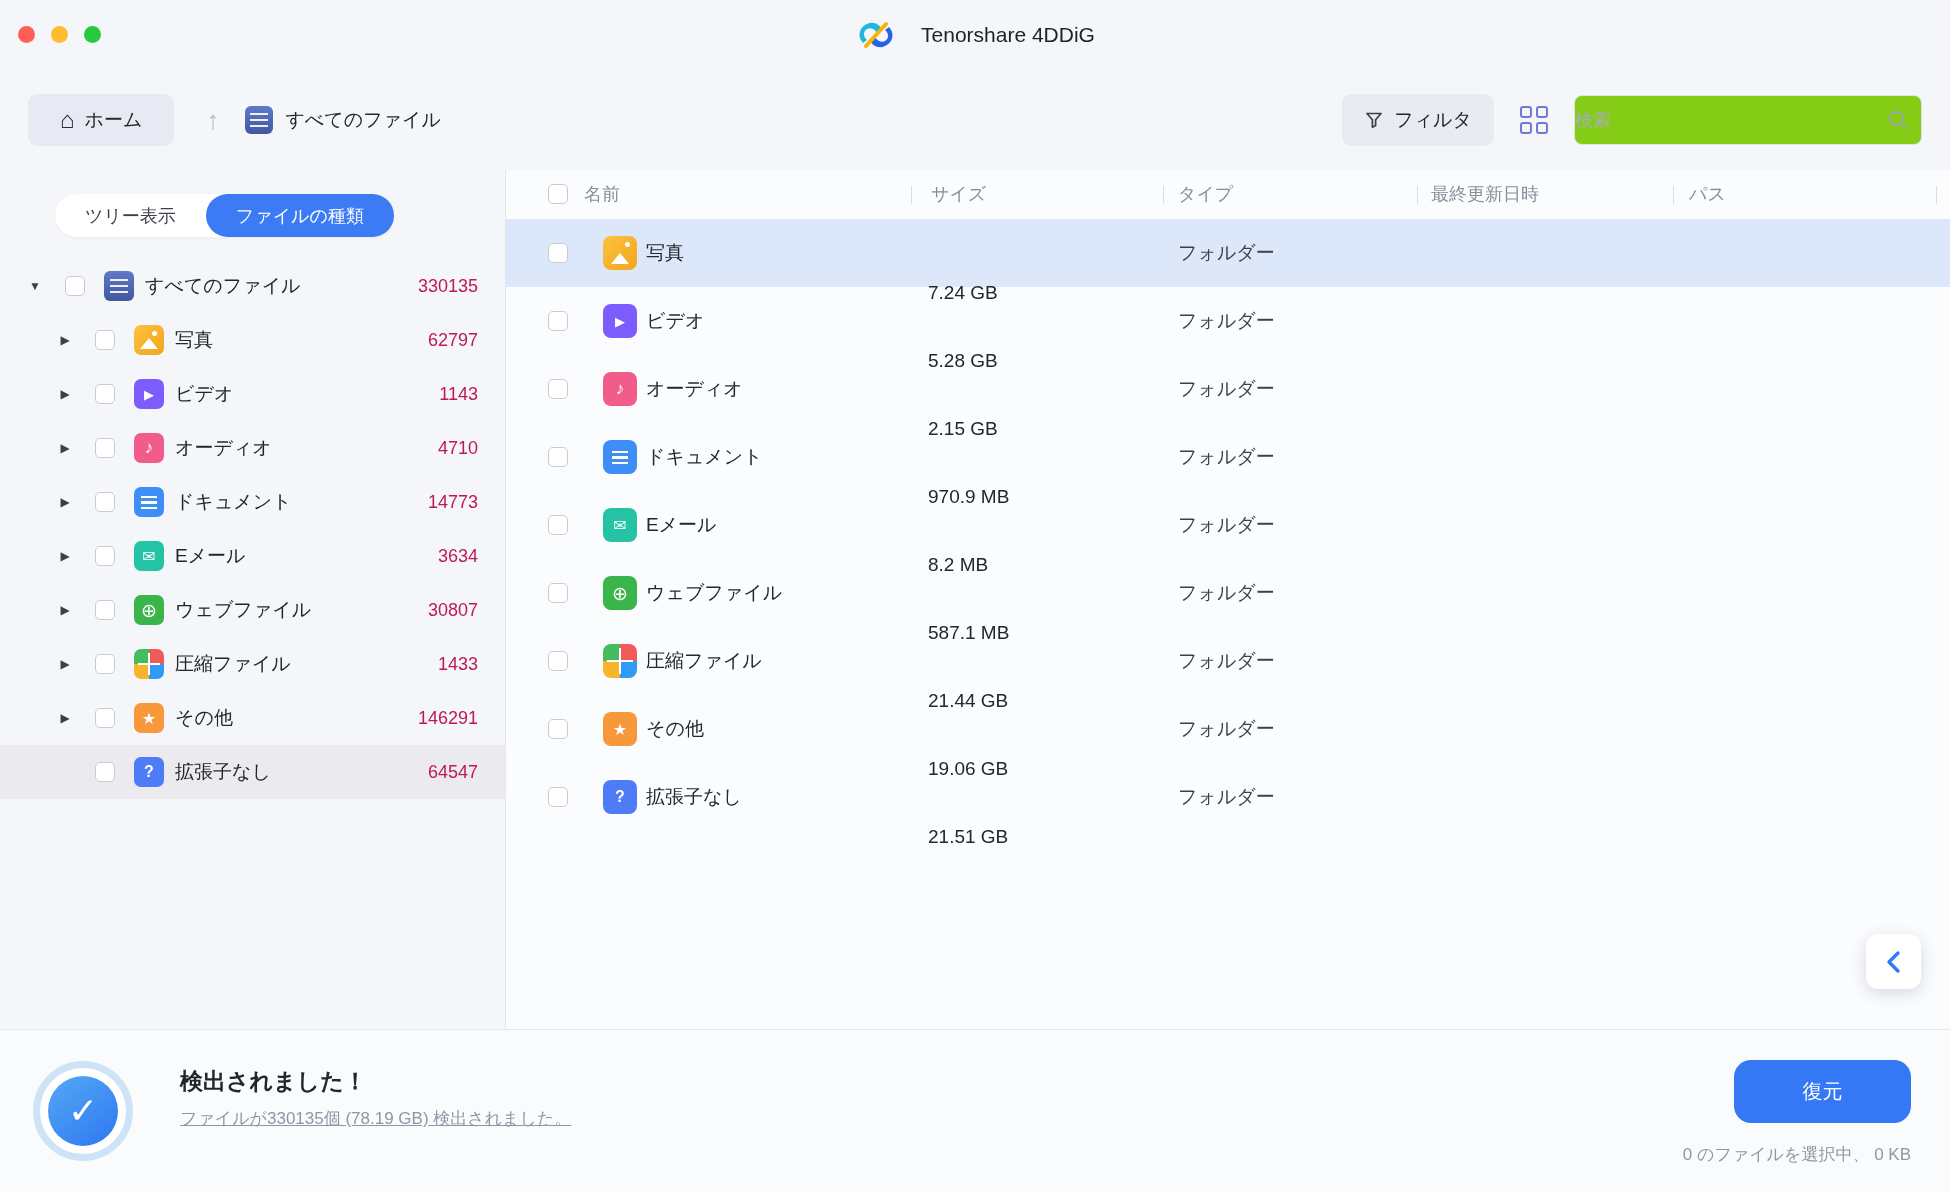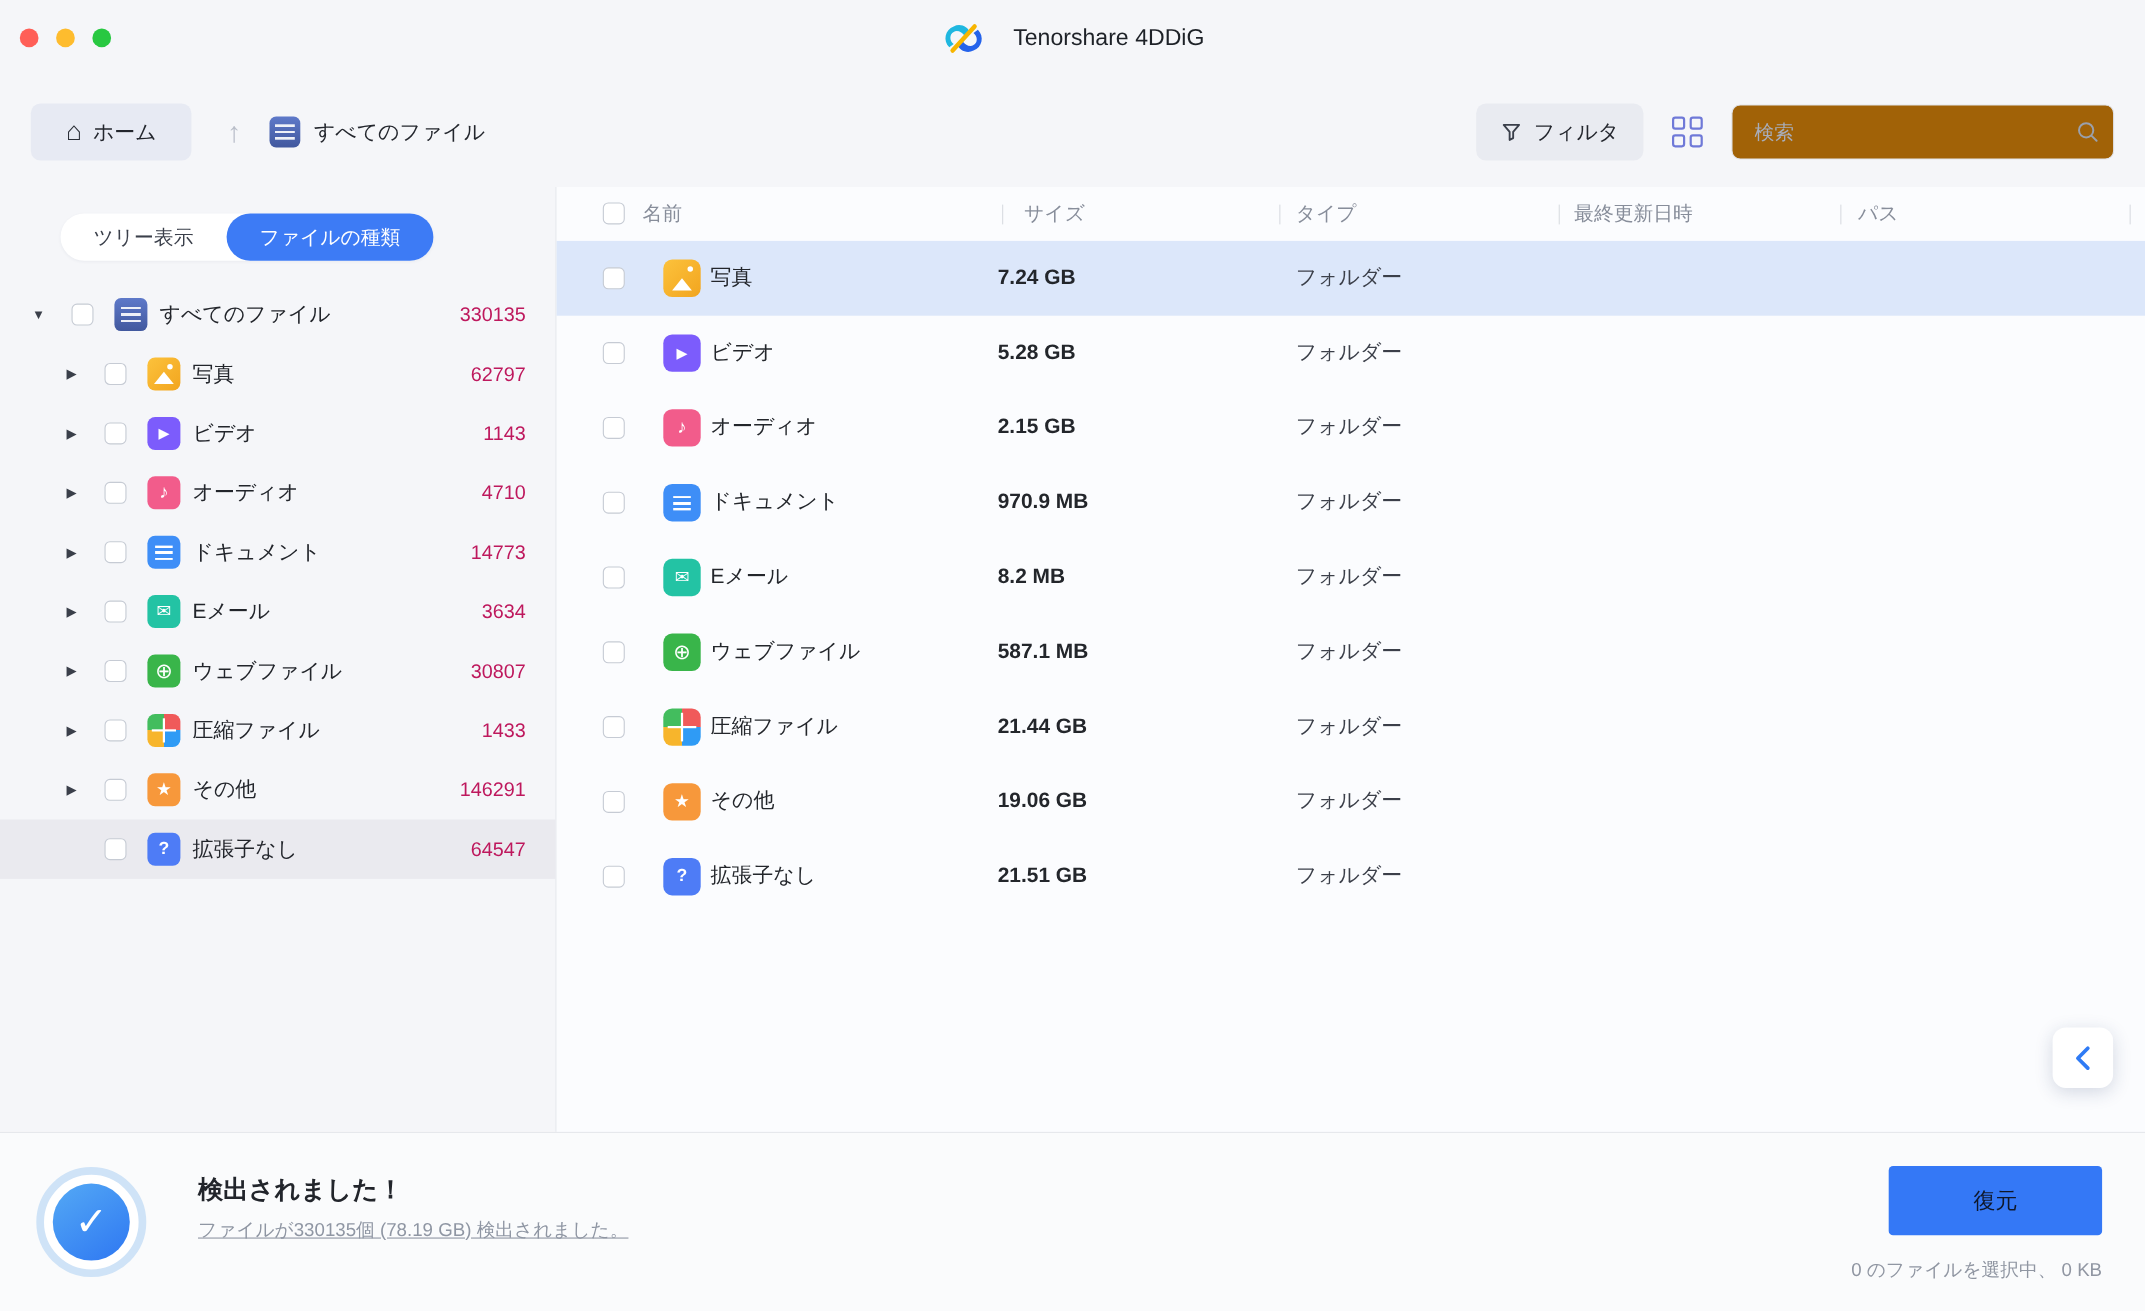--- a/index.html
+++ b/index.html
@@ -29,21 +29,21 @@
   .breadcrumb { display:flex; align-items:center; gap:12px; font-size:19px; color:#23262D; cursor:pointer; }
   .toolbar-spacer { flex:1; }
   .filter-btn { display:flex; align-items:center; gap:10px; height:52px; padding:0 22px;
     background:#E9EBF1; border:none; border-radius:9px; font-size:19px; color:#23262D;
     font-family:inherit; cursor:pointer; }
   .view-btn { background:none; border:none; margin:0 26px; cursor:pointer; }
   .grid-ic { display:grid; grid-template-columns:12px 12px; gap:4px; }
   .grid-ic span { width:12px; height:12px; border:2.4px solid #6F79D8; border-radius:3px; }
   .search-box { position:relative; width:348px; height:50px; }
   .search-box input { width:100%; height:100%; border:1px solid #E2E4EA; border-radius:8px;
-    background:#a16207; padding:0 48px 0 20px; font-size:18px; color:#23262D; font-family:Liberation Sans, sans-serif; outline:none; }
+    background:#84cc16; padding:0 48px 0 0; font-size:18px; color:#23262D; font-family:Liberation Sans, sans-serif; outline:none; }
   .search-box input::placeholder { color:#A8ADBA; }
   .search-ic { position:absolute; right:13px; top:14px; cursor:pointer; }
 
   
   .content { display:flex; height:859px; }
   .sidebar { width:506px; border-right:1px solid #E4E6EC; padding-top:24px; }
   .tabs { display:inline-flex; margin-left:55px; background:#FFFFFF; border-radius:22px; height:43px;
     box-shadow:0 1px 3px rgba(40,50,80,0.06); }
   .tab { border:none; background:none; font-family:Liberation Serif, serif; font-size:18px; color:#3A3F4A;
     padding:0 30px; border-radius:22px; cursor:pointer;text-align:right; }
@@ -96,41 +96,41 @@
   .col { position:absolute; top:0; line-height:49px; font-size:18px; color:#878D9A; }
   .col.c-name { left:78px;font-family:Liberation Serif, serif; } .col.c-size { left:425px; } .col.c-type { left:672px; }
   .col.c-date { left:925px; } .col.c-path { left:1183px; }
   .sep { position:absolute; top:16px; width:1px; height:18px; background:#D9DCE2; }
   .trow { position:relative; height:68px; cursor:pointer; }
   .trow.selected { background:#DCE7FA; }
   .trow .checkbox { position:absolute; left:42px; top:24px; }
   .trow .ficon { position:absolute; left:97px; top:17px; }
   .cell { position:absolute; top:0; line-height:68px; font-size:19px; color:#23262B; }
   .cell-name { left:140px; font-weight:500; }
-  .cell-size { left:401px; font-weight:700; }
+  .cell-size { left:422px; font-weight:400;margin-top:40px; }
   .cell-type { left:672px; font-weight:400; color:#3B3F49; }
 
   
   .collapse-btn { position:absolute; left:1866px; top:934px; width:55px; height:55px;
     background:#FFFFFF; border:none; border-radius:12px; cursor:pointer;
     box-shadow:0 4px 16px rgba(30,50,100,0.18); display:flex; align-items:center; justify-content:center; }
 
   
   .footer { position:absolute; left:0; bottom:0; width:1950px; height:163px;
     background:#FAFBFC; border-top:1px solid #E6E8EC; }
   .scan-badge { position:absolute; left:33px; top:31px; width:100px; height:100px; border-radius:50%;
     border:7px solid #CFE3F7; background:#FFFFFF; display:flex; align-items:center; justify-content:center; }
   .scan-badge .inner { width:70px; height:70px; border-radius:50%;
     background:linear-gradient(145deg,#54A9F5,#2E77F2); color:#fff; font-size:36px; font-weight:bold;
     display:flex; align-items:center; justify-content:center; }
   .scan-text { position:absolute; left:180px; top:36px; }
   .scan-title { font-size:23px; font-weight:600; color:#22252B; }
   .scan-sub { margin-top:10px; font-size:17px; color:#8F96A3;text-decoration:underline; }
-  .recover-btn { position:absolute; right:39px; top:30px; width:194px; height:63px;
-    background:#3478F6; color:#0f172a; border:none; border-radius:4px; font-size:20px;
+  .recover-btn { position:absolute; right:39px; top:30px; width:177px; height:63px;
+    background:#3478F6; color:#ffffff; border:none; border-radius:17px; font-size:20px;
     font-family:inherit; cursor:pointer; }
   .selection-status { position:absolute; right:39px; top:113px; font-size:17px; color:#9096A2; }
 </style>
 </head>
 <body>
 
 <header class="titlebar">
   <div class="traffic-lights">
     <span class="light red"></span>
     <span class="light yellow"></span>

